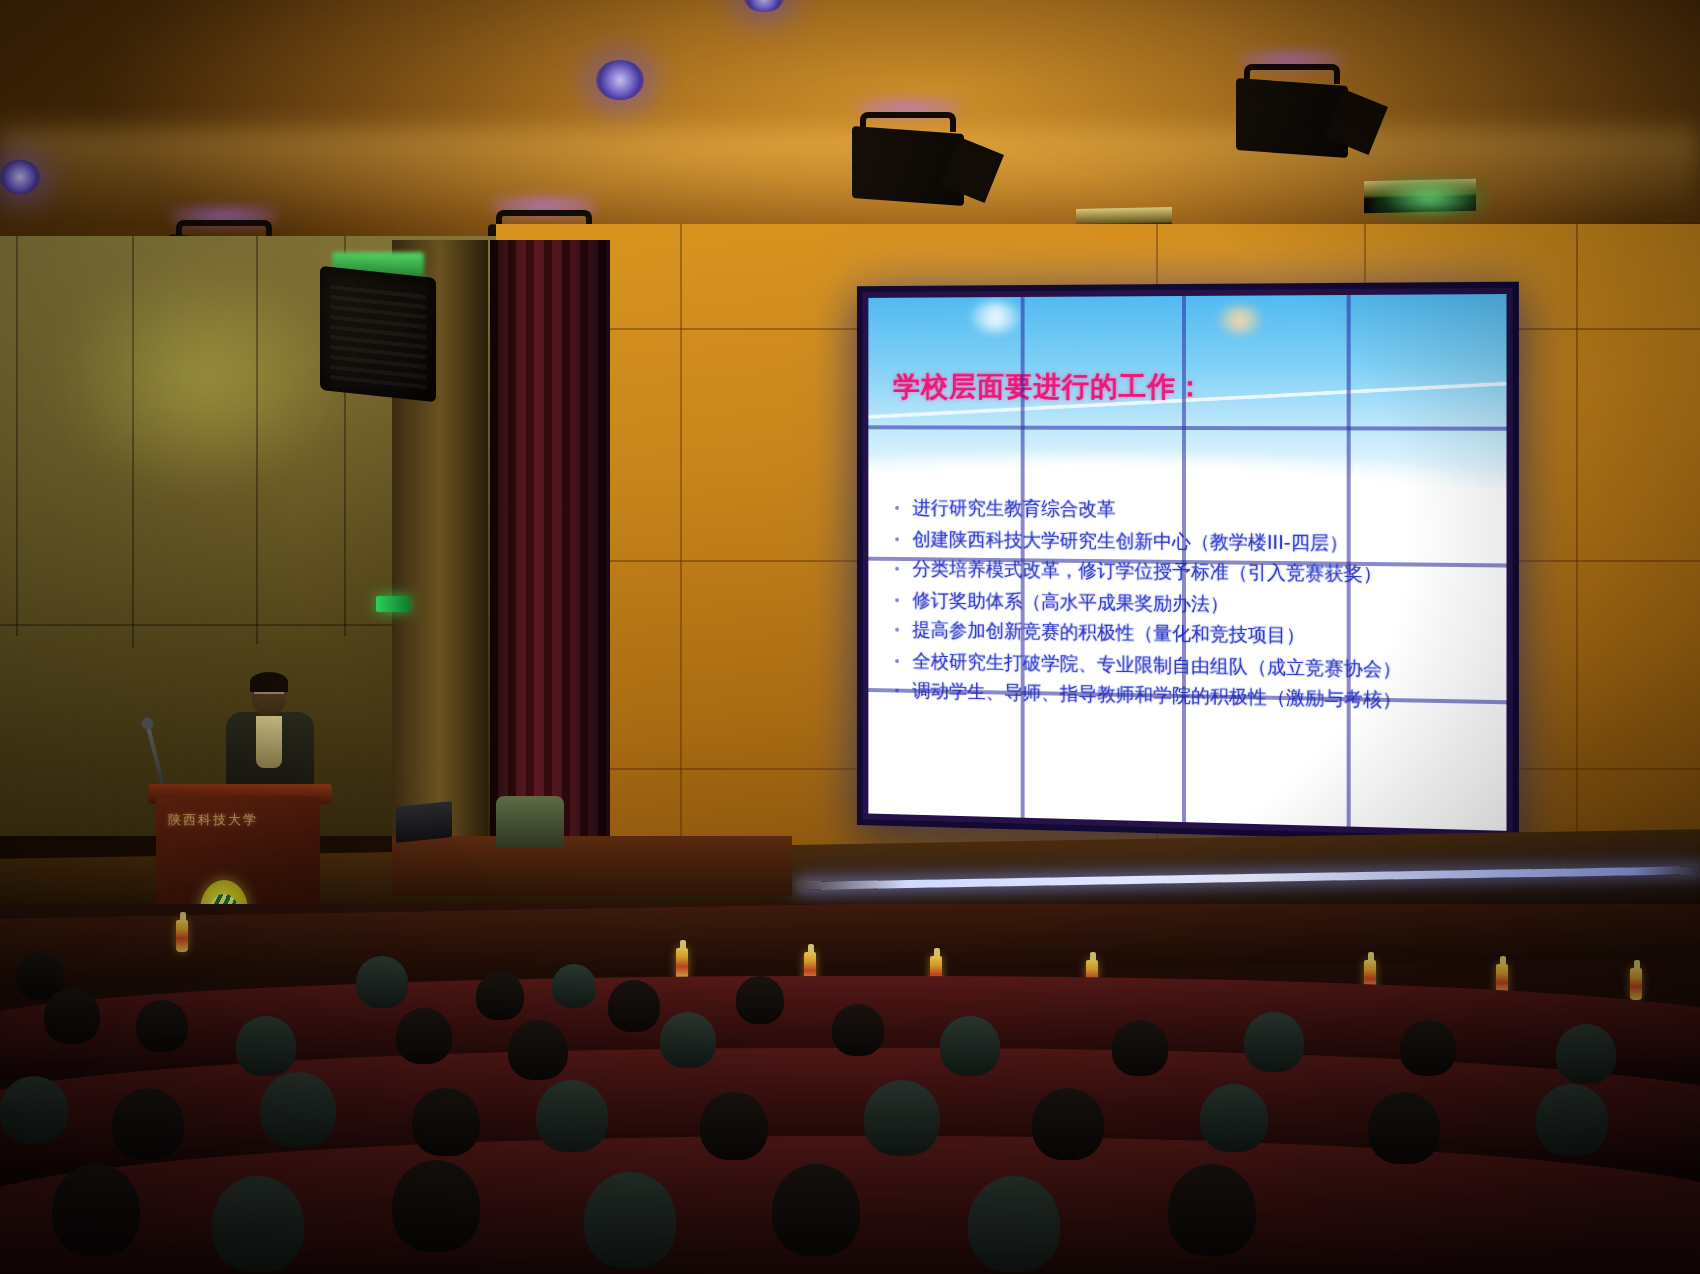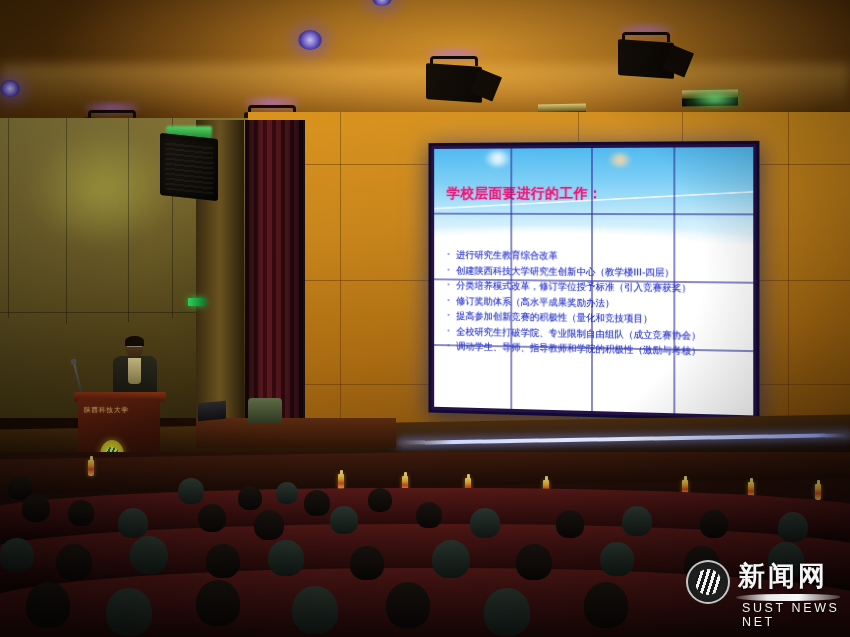--- a/index.html
+++ b/index.html
@@ -415,20 +415,14 @@
     <div class="head lit" style="left:106px;top:136px;width:46px;height:48px;"></div>
     <div class="head" style="left:196px;top:128px;width:44px;height:46px;"></div>
     <div class="head lit" style="left:292px;top:134px;width:46px;height:48px;"></div>
     <div class="head" style="left:386px;top:130px;width:44px;height:46px;"></div>
     <div class="head lit" style="left:484px;top:136px;width:46px;height:48px;"></div>
     <div class="head" style="left:584px;top:130px;width:44px;height:46px;"></div>
   </div>
 
   <div class="vignette"></div>
 
-  <div class="watermark">
-    <div class="wm-seal"></div>
-    <div class="wm-cn">新闻网</div>
-    <div class="wm-brush"></div>
-    <div class="wm-en">SUST NEWS NET</div>
-  </div>
 
 </div>
 
 </body></html>

